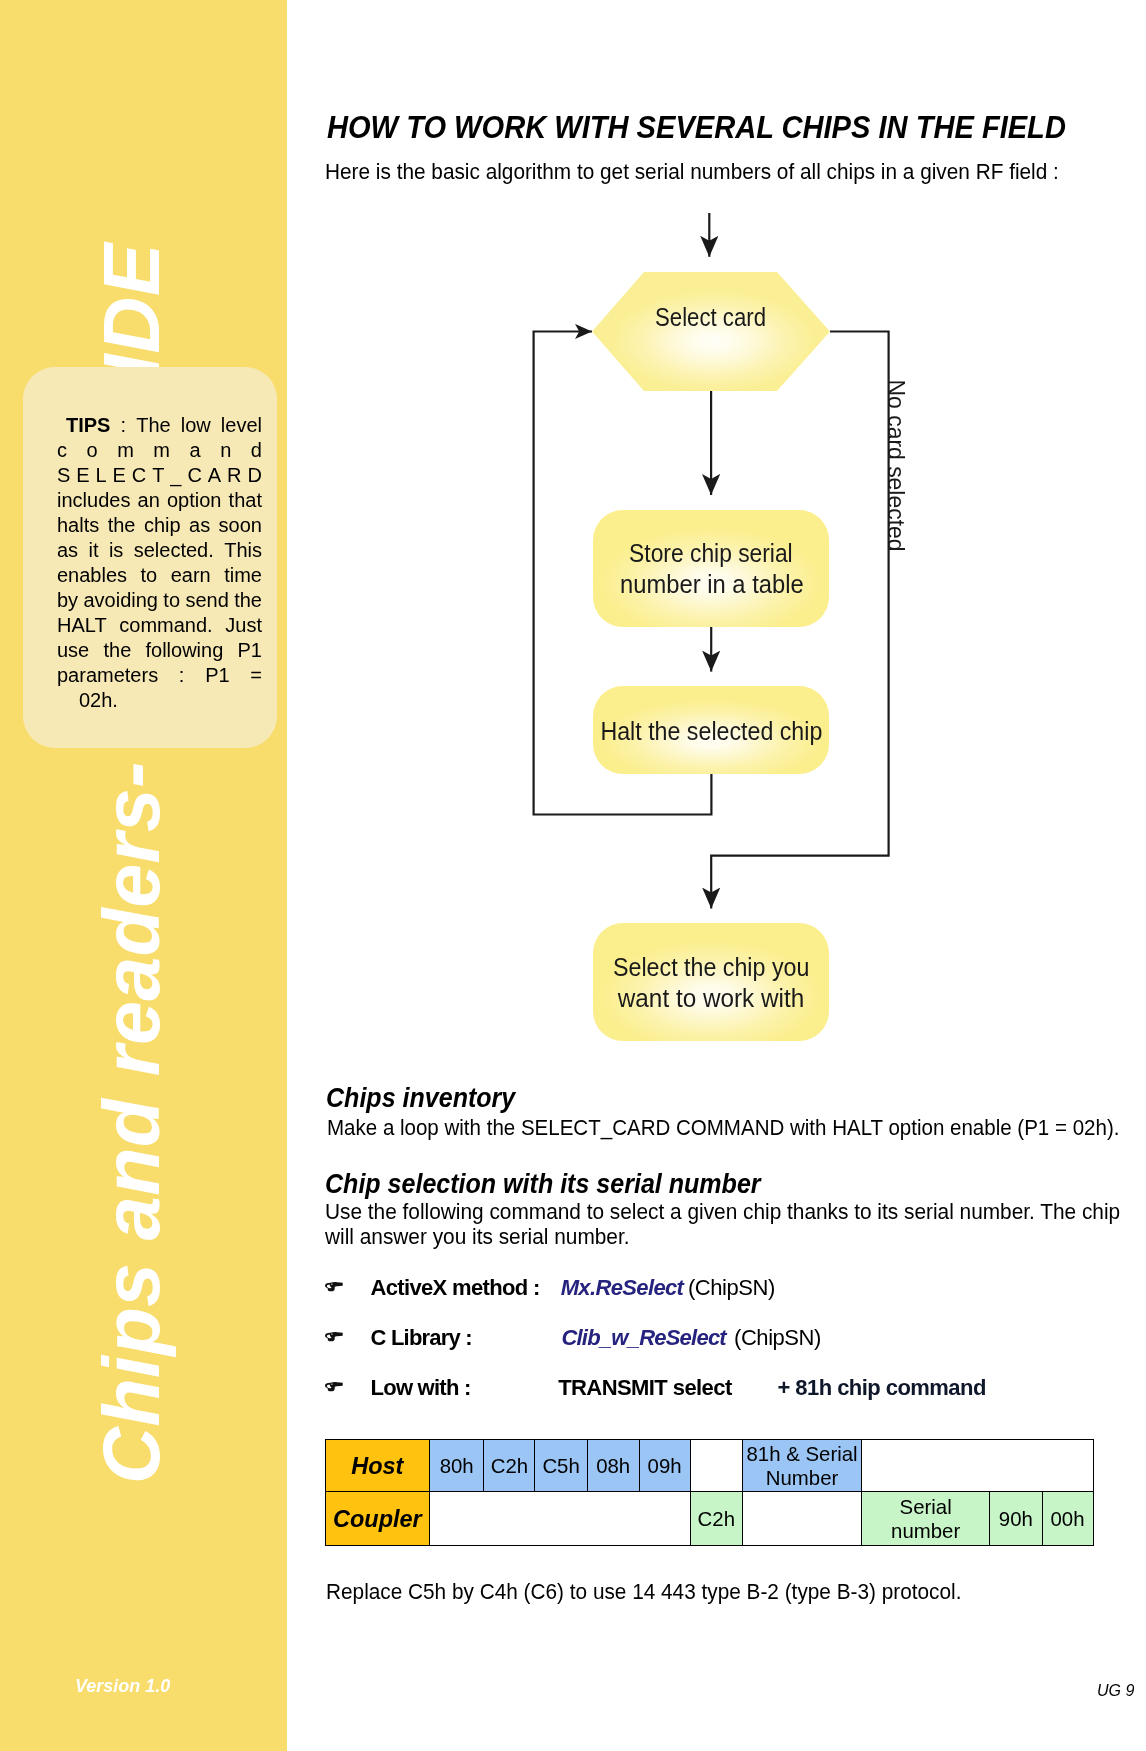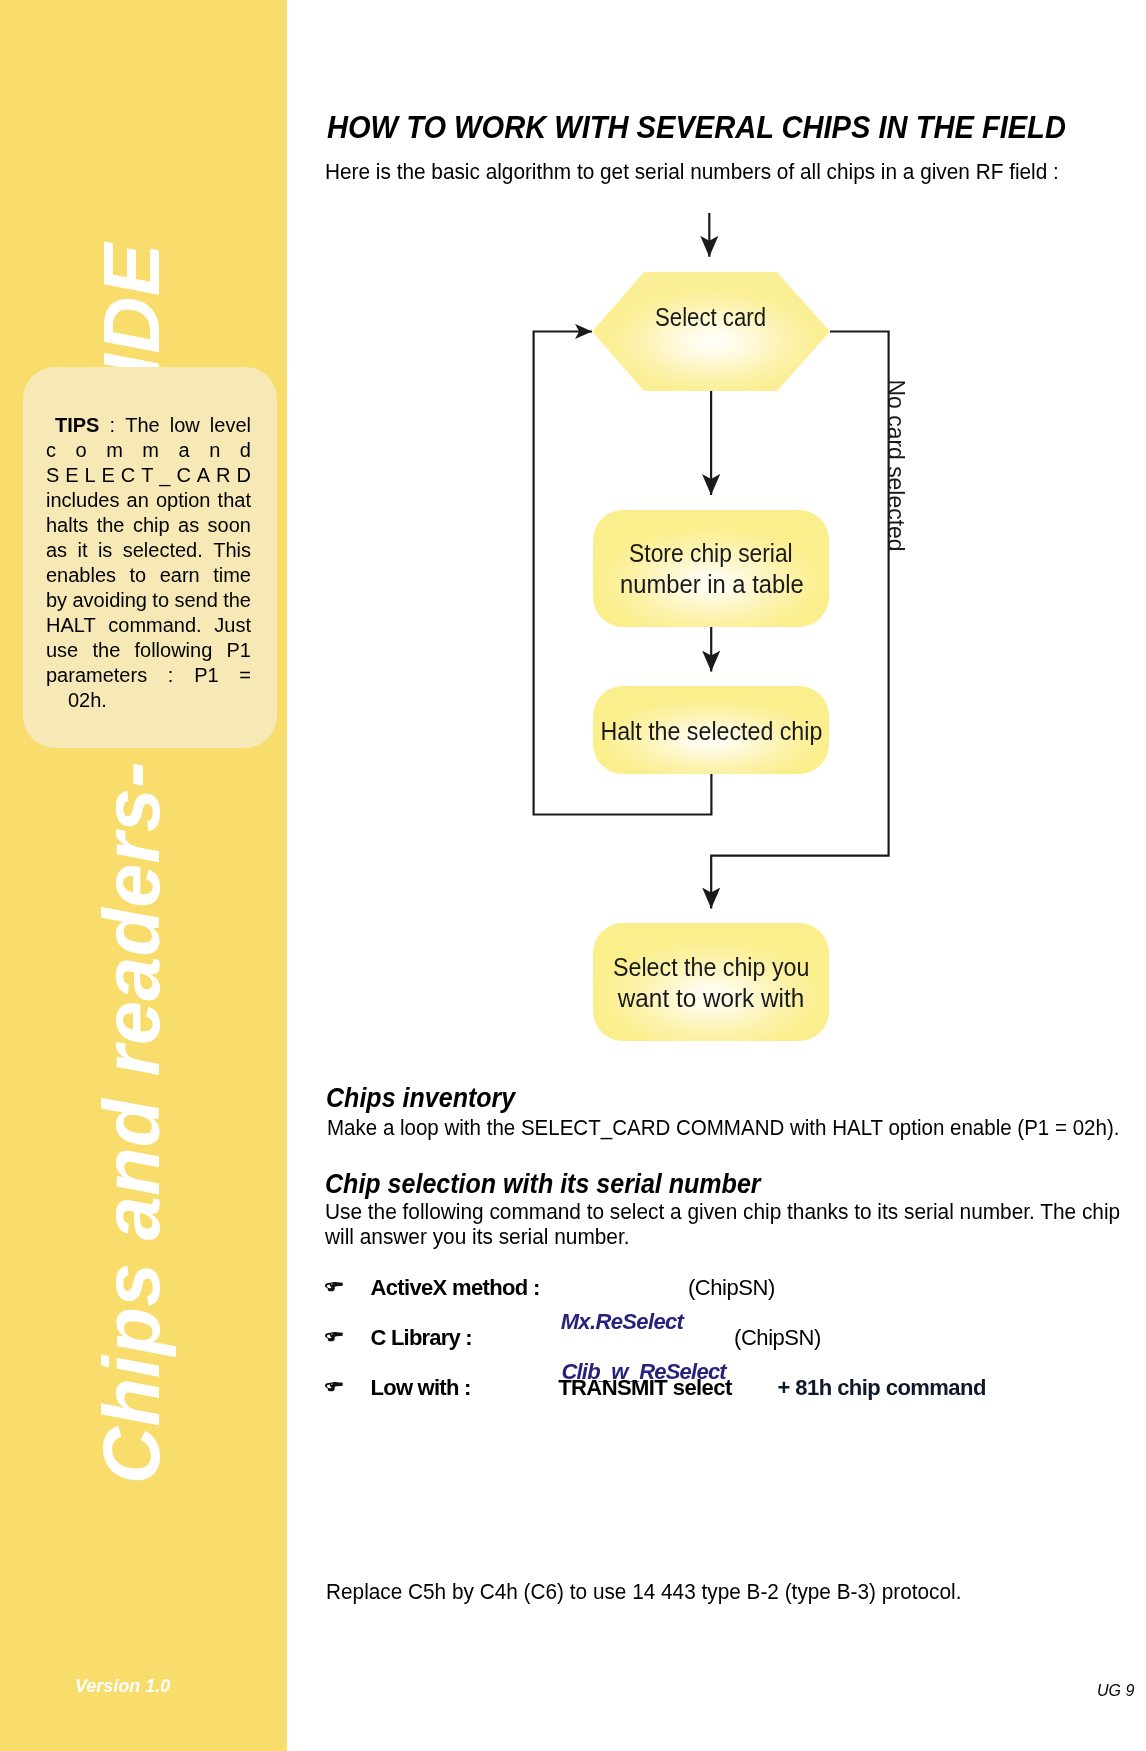--- a/index.html
+++ b/index.html
@@ -4,32 +4,32 @@
 <style>
   html,body{margin:0;padding:0;}
   body{width:1146px;height:1751px;background:#ffffff;font-family:"Liberation Sans",sans-serif;overflow:hidden;position:relative;}
   .page{position:absolute;left:0;top:0;width:1146px;height:1751px;}
   
   #sidebar{position:absolute;left:0;top:0;width:287px;height:1751px;background:#f8dc6c;overflow:hidden;}
   #sidebar-title{position:absolute;left:92px;top:1484px;white-space:nowrap;color:#ffffff;font-style:italic;font-weight:bold;font-size:79px;line-height:79px;letter-spacing:0.4px;
      transform-origin:0 0;transform:rotate(-90deg);}
   #version{position:absolute;left:75px;top:1676px;color:#ffffff;font-style:italic;font-weight:bold;font-size:18px;}
   #tips-box{position:absolute;left:23px;top:367px;width:254px;height:381px;background:#f7e9b6;border-radius:32px;}
-  #tips-text{position:absolute;left:23px;top:46px;width:205px;font-size:20px;line-height:25px;color:#000;}
+  #tips-text{position:absolute;left:34px;top:46px;width:205px;font-size:20px;line-height:25px;color:#000;}
   #tips-text .jl,#tips-text .jw{display:flex;justify-content:space-between;white-space:pre;}
   #tips-text .last{text-align:left;padding-left:22px;}
   #tips-text .ind{padding-left:9px;}
   #tips-text b{font-weight:bold;}
   
   .body{position:absolute;font-size:21.3px;color:#000;line-height:25px;white-space:nowrap;transform-origin:0 0;}
   #h1{position:absolute;left:326.5px;top:110.9px;font-size:31px;line-height:34px;font-weight:bold;font-style:italic;color:#000;white-space:nowrap;transform:scaleX(0.9381);transform-origin:0 0;}
   h2.sub{position:absolute;margin:0;font-size:27px;line-height:30px;font-weight:bold;font-style:italic;color:#000;white-space:nowrap;transform:scaleX(0.9275);transform-origin:0 0;}
   .bl-mark{position:absolute;left:325px;width:18px;height:11px;}
   .bl-a{position:absolute;left:370.5px;font-size:22px;line-height:25px;font-weight:bold;color:#000;letter-spacing:-0.1px;white-space:nowrap;}
-  .bl-b{position:absolute;font-size:22px;line-height:25px;font-weight:bold;font-style:italic;color:#26237f;white-space:nowrap;letter-spacing:-0.1px;margin-top:34px;}
+  .bl-b{position:absolute;font-size:22px;line-height:25px;font-weight:bold;font-style:italic;color:#26237f;white-space:nowrap;letter-spacing:-0.1px;}
   .bl-c{position:absolute;font-size:22px;line-height:25px;color:#000;white-space:nowrap;letter-spacing:-0.1px;}
   .red{color:#0f172a;font-weight:bold;}
   #tbl{position:absolute;left:324.8px;top:1439.1px;border-collapse:collapse;table-layout:fixed;width:767.8px;}
   #tbl td{border:1.7px solid #000;font-size:20.4px;line-height:24px;text-align:center;color:#000;padding:0;overflow:visible;}
   #tbl td.hd{background:#ffc20e;font-weight:bold;font-style:italic;font-size:23.5px;}
   #tbl .r1{height:52.3px;}
   #tbl .r2{height:53.5px;}
   #footer-page{position:absolute;left:1097px;top:1678.4px;font-size:16px;line-height:25px;font-style:italic;color:#000;white-space:nowrap;}
   #flow{position:absolute;left:0;top:0;}
   .fl-txt{font-family:"Liberation Sans",sans-serif;font-size:26px;fill:#1a1a1a;text-anchor:middle;}
@@ -154,18 +154,38 @@
         <col style="width:52.4px">
       <col style="width:51.8px">
         <col style="width:51px">
         <col style="width:52.4px">
         <col style="width:119.2px">
       <col style="width:128px">
         <col style="width:52.4px">
         <col style="width:51px">
     </colgroup>
     <tbody>
+        <tr class="r1">
+      <td class="hd">Host</td>
+      <td style="background:#9ac5f5">80h</td>
+      <td style="background:#9ac5f5">C2h</td>
+      <td style="background:#9ac5f5">C5h</td>
+      <td style="background:#9ac5f5">08h</td>
+      <td style="background:#9ac5f5">09h</td>
+      <td style="background:#ffffff"></td>
+      <td style="background:#9ac5f5;line-height:24px"><span>81h &amp; Serial</span><br><span>Number</span></td>
+      <td colspan="3" style="background:#ffffff"></td>
+    </tr>
+    <tr class="r2">
+      <td class="hd">Coupler</td>
+      <td colspan="5" style="background:#ffffff"></td>
+      <td style="background:#c7f5c7">C2h</td>
+      <td style="background:#ffffff"></td>
+      <td style="background:#c7f5c7;line-height:24px"><span>Serial</span><br><span>number</span></td>
+      <td style="background:#c7f5c7">90h</td>
+      <td style="background:#c7f5c7">00h</td>
+    </tr>
   </tbody>
     </table>
 
   <div class="body" style="left:325.6px;top:1579.5px;transform:scaleX(0.976)">Replace C5h by C4h (C6) to use 14 443 type B-2 (type B-3) protocol.</div>
   <div id="footer-page">UG 9</div>
 </div>
 
 </body></html>

